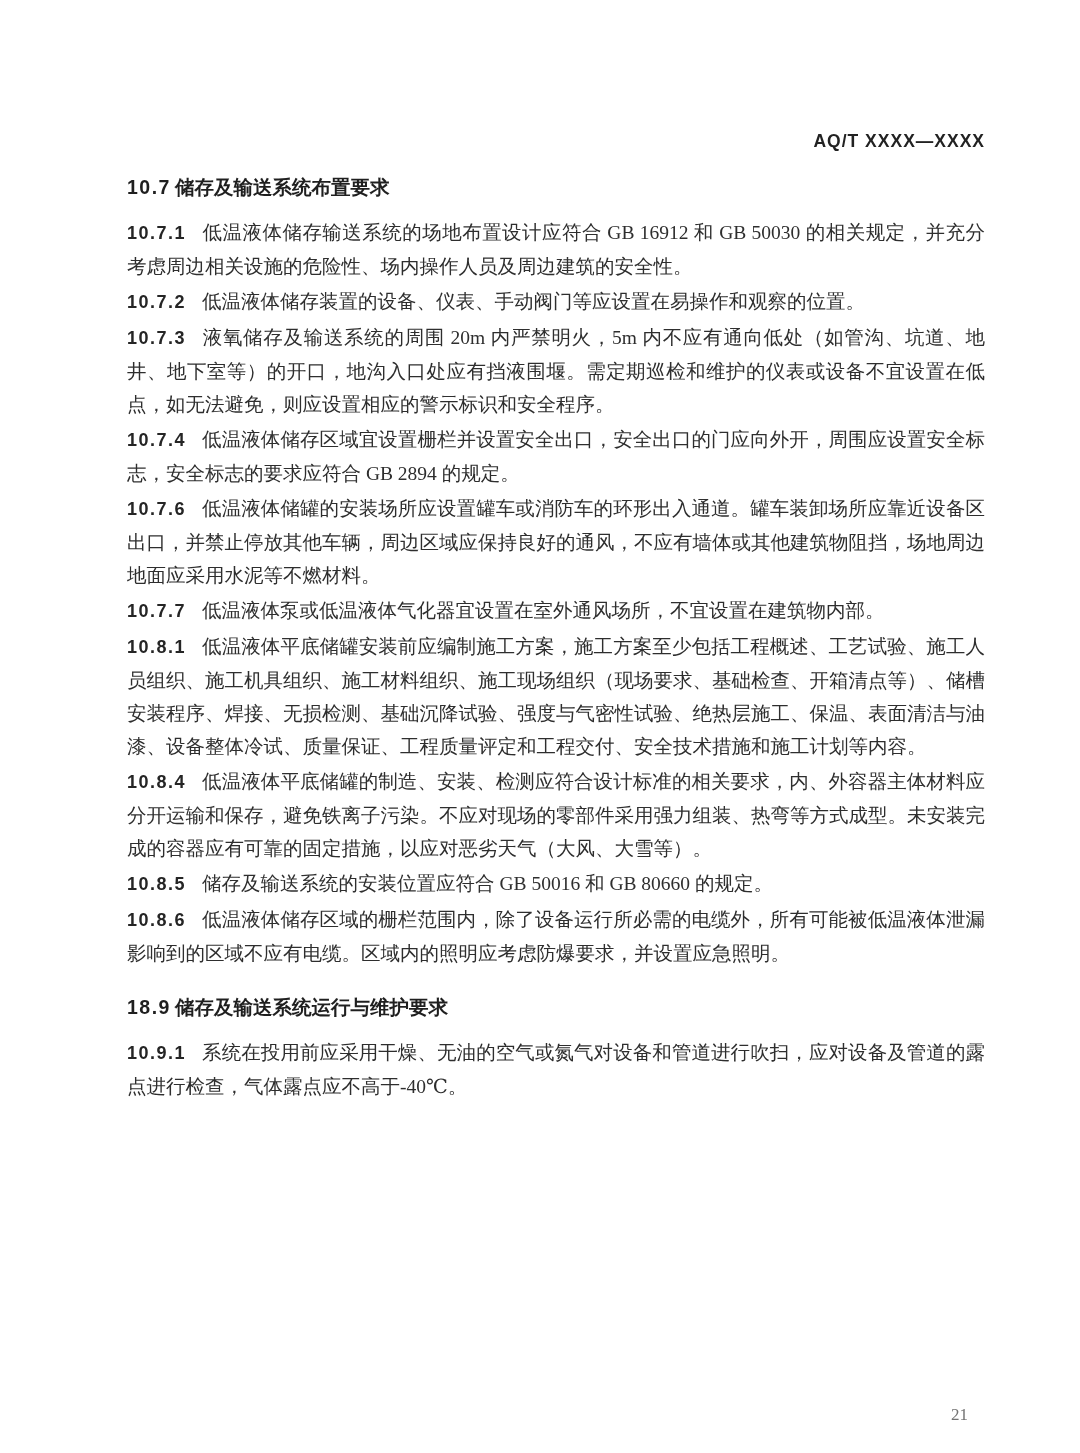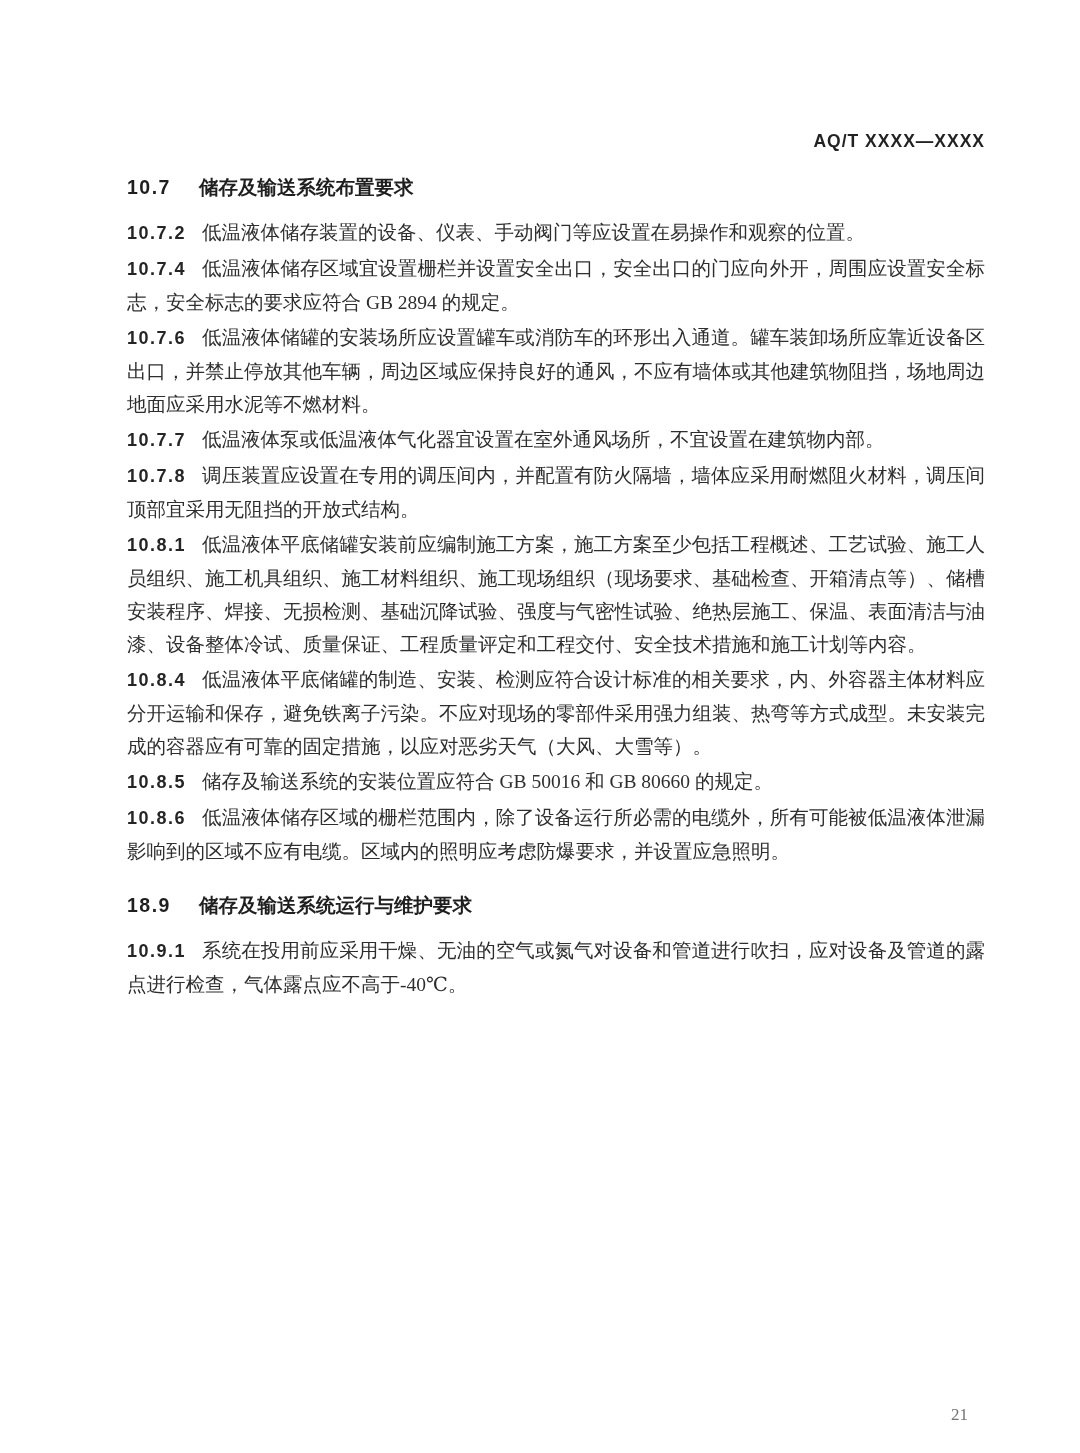--- a/index.html
+++ b/index.html
@@ -31,21 +31,21 @@
     font-family:"Liberation Sans","DejaVu Sans",sans-serif;
     font-weight:bold;
     font-size:19.5px;
     color:#1f1f1f;
     margin:24px 0 16px 0;
     line-height:26px;
   }
   .section:first-child .section-heading{margin-top:8px;}
   .section-heading .sec-num{
     letter-spacing:1.5px;
-    margin-right:28px;
+    margin-right:4px;
   }
   .clause{
     font-size:19.5px;
     line-height:33px;
     text-align:justify;
     margin:0 0 2px 0;
     color:#2e2e2e;
   }
   .clause-num{
     font-family:"Liberation Sans","DejaVu Sans",sans-serif;
@@ -70,25 +70,26 @@
 <div class="page">
 
   <div class="doc-header">AQ/T XXXX—XXXX</div>
 
   <div class="content">
 
     <div class="section">
       <div class="section-heading">
         <span class="sec-num">10.7</span><span>储存及输送系统布置要求</span>
       </div>
+      <p class="clause"><span class="clause-num">10.7.1</span><span>低温液体储存输送系统的场地布置设计应符合 GB 16912 和 GB 50030 的相关规定，并充分考虑周边相关设施的危险性、场内操作人员及周边建筑的安全性。</span></p>
       <p class="clause"><span class="clause-num">10.7.2</span><span>低温液体储存装置的设备、仪表、手动阀门等应设置在易操作和观察的位置。</span></p>
+      <p class="clause"><span class="clause-num">10.7.3</span><span>液氧储存及输送系统的周围 20m 内严禁明火，5m 内不应有通向低处（如管沟、坑道、地井、地下室等）的开口，地沟入口处应有挡液围堰。需定期巡检和维护的仪表或设备不宜设置在低点，如无法避免，则应设置相应的警示标识和安全程序。</span></p>
       <p class="clause"><span class="clause-num">10.7.4</span><span>低温液体储存区域宜设置栅栏并设置安全出口，安全出口的门应向外开，周围应设置安全标志，安全标志的要求应符合 GB 2894 的规定。</span></p>
       <p class="clause"><span class="clause-num">10.7.6</span><span>低温液体储罐的安装场所应设置罐车或消防车的环形出入通道。罐车装卸场所应靠近设备区出口，并禁止停放其他车辆，周边区域应保持良好的通风，不应有墙体或其他建筑物阻挡，场地周边地面应采用水泥等不燃材料。</span></p>
       <p class="clause"><span class="clause-num">10.7.7</span><span>低温液体泵或低温液体气化器宜设置在室外通风场所，不宜设置在建筑物内部。</span></p>
-      <p class="clause"><span class="clause-num">10.7.8</span><span>调压装置应设置在专用的调压间内，并配置有防火隔墙，墙体应采用耐燃阻火材料，调压间顶部宜采用无阻挡的开放式结构。</span></p>
     </div>
 
     <div class="section">
       <p class="clause"><span class="clause-num">10.8.1</span><span>低温液体平底储罐安装前应编制施工方案，施工方案至少包括工程概述、工艺试验、施工人员组织、施工机具组织、施工材料组织、施工现场组织（现场要求、基础检查、开箱清点等）、储槽安装程序、焊接、无损检测、基础沉降试验、强度与气密性试验、绝热层施工、保温、表面清洁与油漆、设备整体冷试、质量保证、工程质量评定和工程交付、安全技术措施和施工计划等内容。</span></p>
       <p class="clause"><span class="clause-num">10.8.4</span><span>低温液体平底储罐的制造、安装、检测应符合设计标准的相关要求，内、外容器主体材料应分开运输和保存，避免铁离子污染。不应对现场的零部件采用强力组装、热弯等方式成型。未安装完成的容器应有可靠的固定措施，以应对恶劣天气（大风、大雪等）。</span></p>
       <p class="clause"><span class="clause-num">10.8.5</span><span>储存及输送系统的安装位置应符合 GB 50016 和 GB 80660 的规定。</span></p>
       <p class="clause"><span class="clause-num">10.8.6</span><span>低温液体储存区域的栅栏范围内，除了设备运行所必需的电缆外，所有可能被低温液体泄漏影响到的区域不应有电缆。区域内的照明应考虑防爆要求，并设置应急照明。</span></p>
     </div>
 
     <div class="section">

